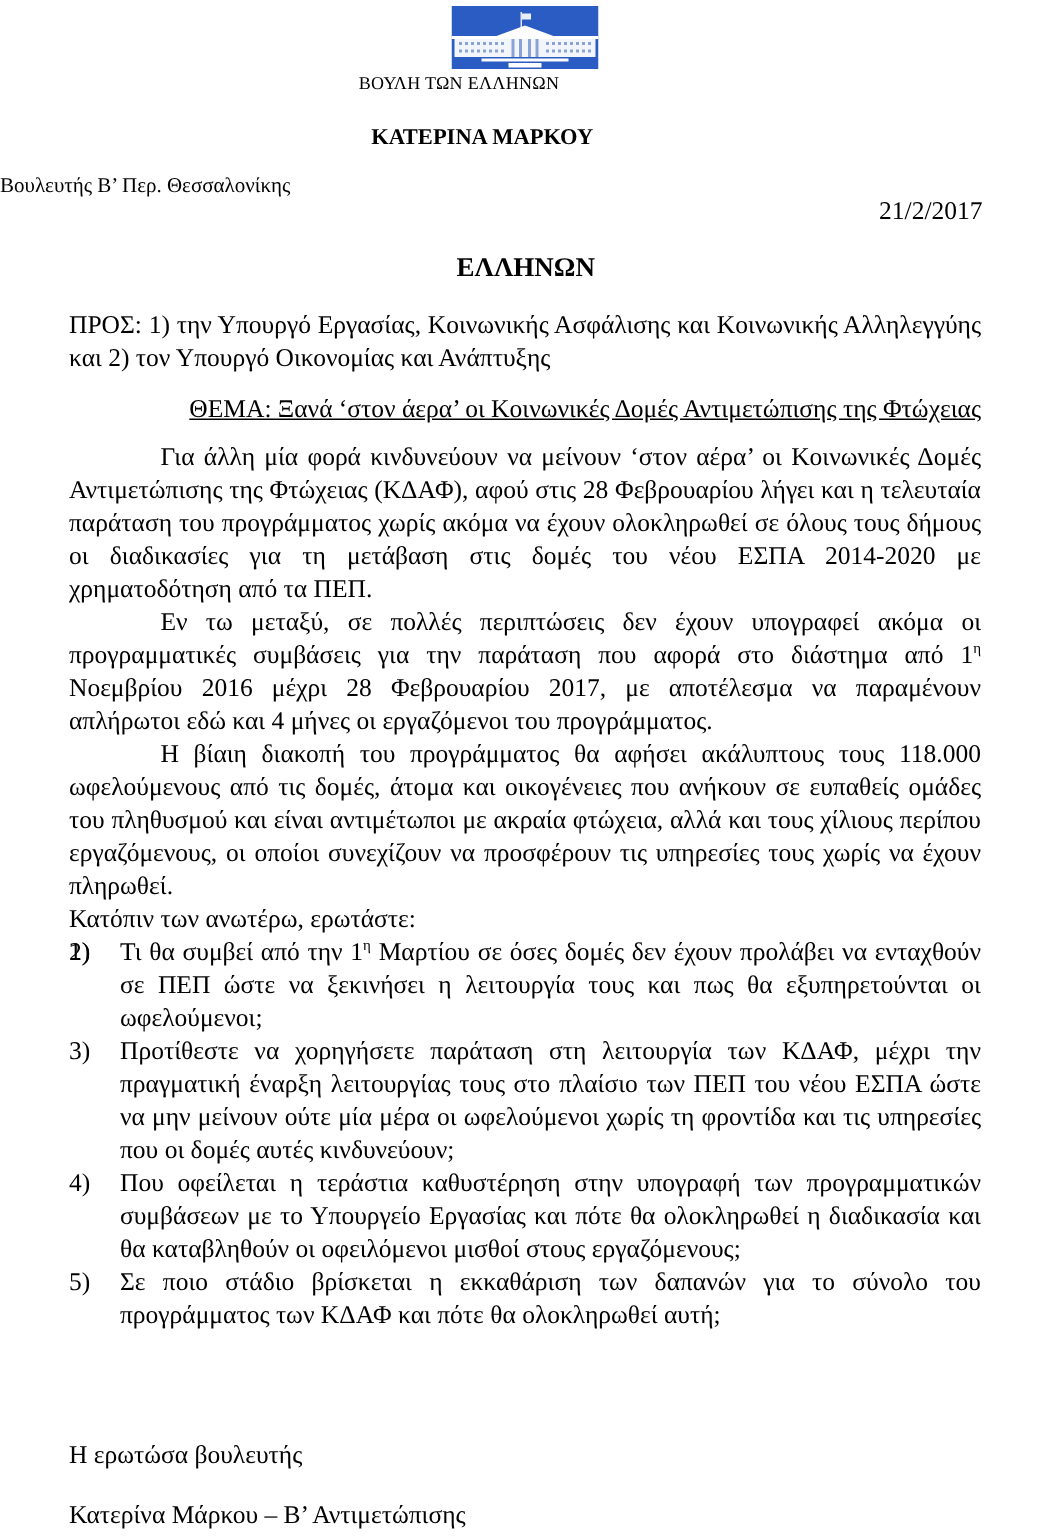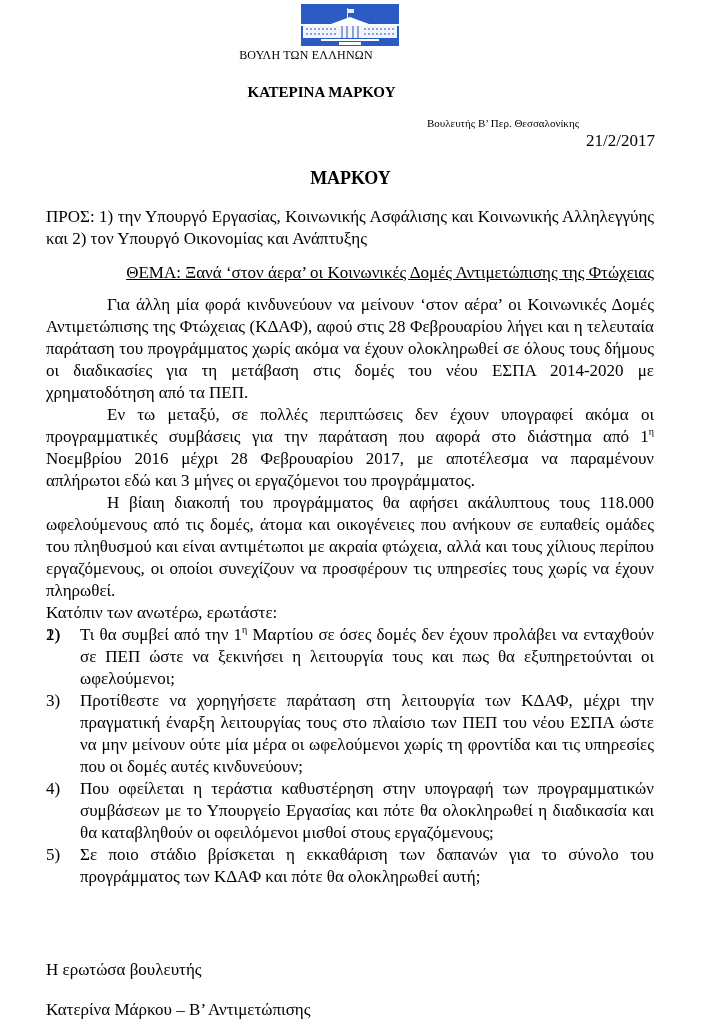--- a/index.html
+++ b/index.html
@@ -6,22 +6,22 @@
   body {
     width: 701px; height: 1024px; position: relative; overflow: hidden;
     font-family: "Liberation Serif", "DejaVu Serif", serif;
     color: #000;
   }
   .logo { position: absolute; left: 301px; top: 4px; width: 98px; height: 42px; }
   .logo-org { position: absolute; left: 0; width: 612px; top: 48px; text-align: center;
     font-size: 12px; letter-spacing: 0.2px; }
   .author { position: absolute; left: 0; width: 643px; top: 84px; text-align: center;
     font-size: 15px; font-weight: bold; }
-  .author-role { position: absolute; left: 0; width: 579px; top: 117px; text-align: right;
-    font-size: 11px; }
+  .author-role { position: absolute; left: 0; width: 579px; top: 117px; text-align: left;
+    font-size: 14px; }
   .date { position: absolute; right: 46px; top: 131px; font-size: 17px; }
   .doc-title { position: absolute; left: 0; width: 701px; top: 168px; text-align: center;
     font-size: 18px; font-weight: bold; }
   .text { position: absolute; left: 46px; width: 608px; font-size: 17px; line-height: 22px;
     text-align: justify; }
   .to { top: 206px; }
   .subject { top: 262px; text-align: right; width: 608px; }
   .subject span { text-decoration: underline; }
   .p1 { top: 294px; text-indent: 61px; }
   .p2 { top: 404px; text-indent: 61px; }
@@ -91,31 +91,31 @@
     <rect x="20" y="35" width="58" height="2" fill="#ffffff"></rect>
     <rect x="38" y="38" width="22" height="3" fill="#ffffff"></rect>
   </svg>
 </div>
 <div class="logo-org">ΒΟΥΛΗ ΤΩΝ ΕΛΛΗΝΩΝ</div>
 
 <div class="author">ΚΑΤΕΡΙΝΑ ΜΑΡΚΟΥ</div>
 <div class="author-role">Βουλευτής Β’ Περ. Θεσσαλονίκης</div>
 <div class="date">21/2/2017</div>
 
-<div class="doc-title">ΜΑΡΚΟΥ</div>
+<div class="doc-title">ΕΛΛΗΝΩΝ</div>
 
 <div class="text to">ΠΡΟΣ: 1) την Υπουργό Εργασίας, Κοινωνικής Ασφάλισης και Κοινωνικής Αλληλεγγύης και 2) τον Υπουργό Οικονομίας και Ανάπτυξης</div>
 
 <div class="text subject">
   <span>ΘΕΜΑ: Ξανά ‘στον άερα’ οι Κοινωνικές Δομές Αντιμετώπισης της Φτώχειας</span>
 </div>
 
 <div class="text p1">Για άλλη μία φορά κινδυνεύουν να μείνουν ‘στον αέρα’ οι Κοινωνικές Δομές Αντιμετώπισης της Φτώχειας (ΚΔΑΦ), αφού στις 28 Φεβρουαρίου λήγει και η τελευταία παράταση του προγράμματος χωρίς ακόμα να έχουν ολοκληρωθεί σε όλους τους δήμους οι διαδικασίες για τη μετάβαση στις δομές του νέου ΕΣΠΑ 2014-2020 με χρηματοδότηση από τα ΠΕΠ.</div>
 
-<div class="text p2"><span>Εν τω μεταξύ, σε πολλές περιπτώσεις δεν έχουν υπογραφεί ακόμα οι προγραμματικές συμβάσεις για την παράταση που αφορά στο διάστημα από 1</span><sup>η</sup><span> Νοεμβρίου 2016 μέχρι 28 Φεβρουαρίου 2017, με αποτέλεσμα να παραμένουν απλήρωτοι εδώ και 3 μήνες οι εργαζόμενοι του προγράμματος.</span></div>
+<div class="text p2"><span>Εν τω μεταξύ, σε πολλές περιπτώσεις δεν έχουν υπογραφεί ακόμα οι προγραμματικές συμβάσεις για την παράταση που αφορά στο διάστημα από 1</span><sup>η</sup><span> Νοεμβρίου 2016 μέχρι 28 Φεβρουαρίου 2017, με αποτέλεσμα να παραμένουν απλήρωτοι εδώ και 4 μήνες οι εργαζόμενοι του προγράμματος.</span></div>
 
 <div class="text p3">Η βίαιη διακοπή του προγράμματος θα αφήσει ακάλυπτους τους 118.000 ωφελούμενους από τις δομές, άτομα και οικογένειες που ανήκουν σε ευπαθείς ομάδες του πληθυσμού και είναι αντιμέτωποι με ακραία φτώχεια, αλλά και τους χίλιους περίπου εργαζόμενους, οι οποίοι συνεχίζουν να προσφέρουν τις υπηρεσίες τους χωρίς να έχουν πληρωθεί.</div>
 
 <div class="intro">Κατόπιν των ανωτέρω, ερωτάστε:</div>
 
 <ol class="qlist">
   <li>
     <span class="qnum">1)</span>
   </li>
   <li>

